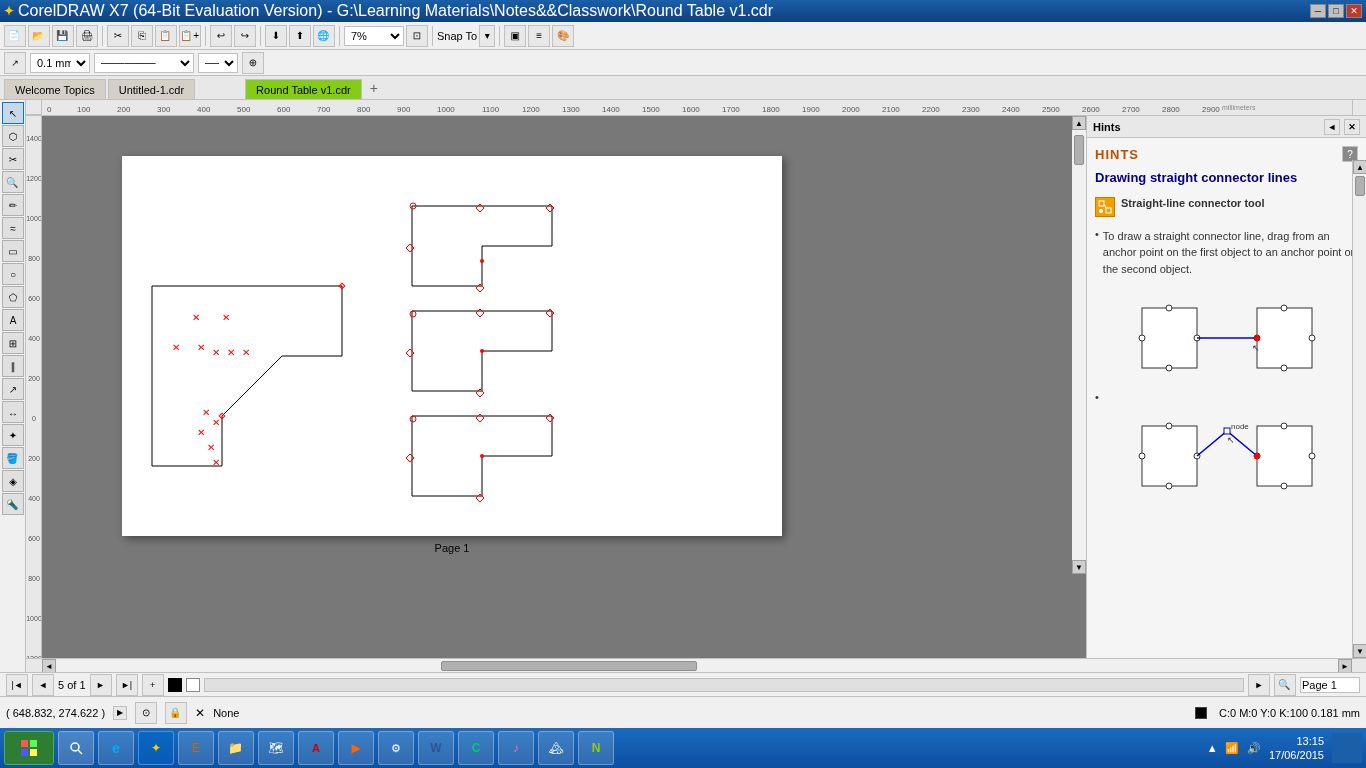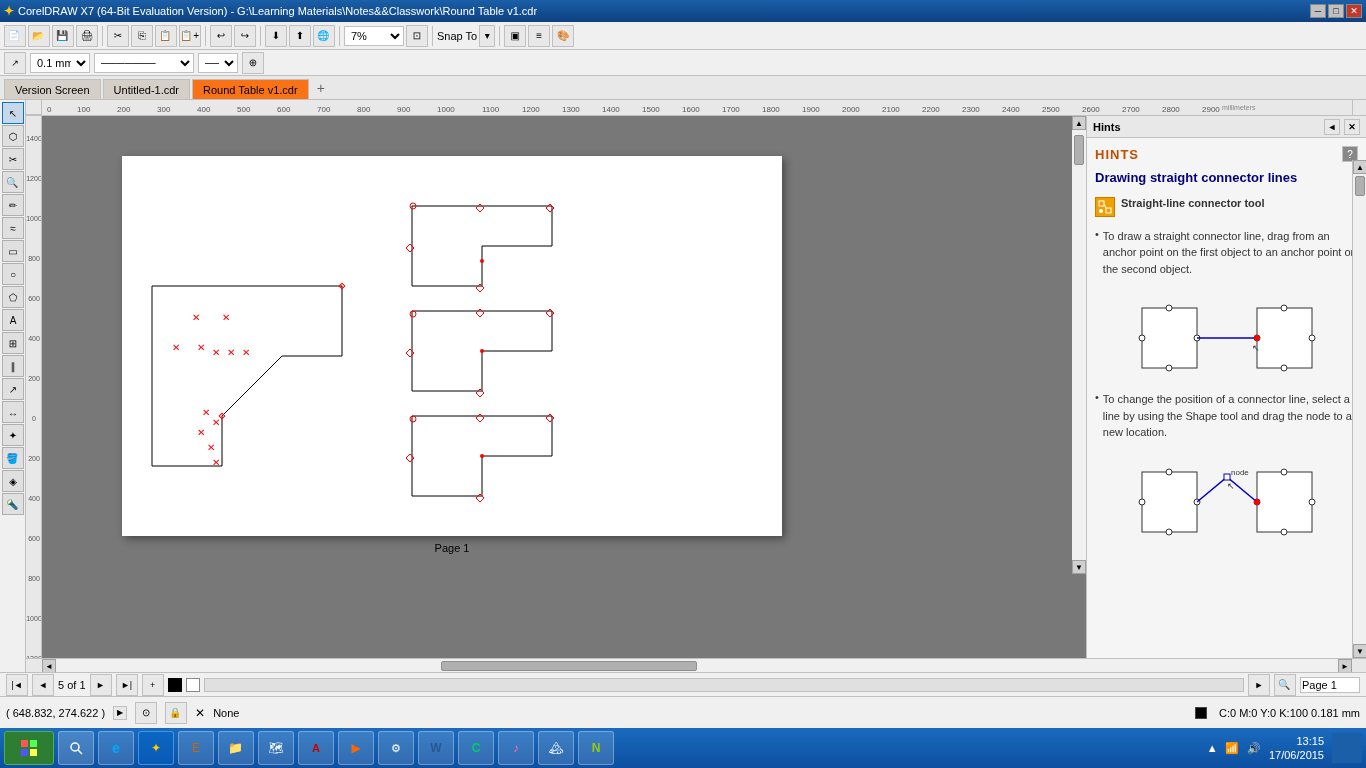--- a/index.html
+++ b/index.html
@@ -76,21 +76,21 @@
       border: 1px solid #c0c0c0;
       border-bottom: none;
       cursor: pointer;
       font-size: 11px;
       background: #d4d0c8;
       margin-right: 2px;
       height: 20px;
       display: flex;
       align-items: center;
     }
-    .tab.active { background: #f97316; }
+    .tab.active { background: #84cc16; margin-left: 48px; }
     .tab-add { padding: 3px 6px; cursor: pointer; font-size: 14px; color: #666; }
 
     
     #left-toolbox {
       width: 26px;
       background: #f0f0f0;
       border-right: 1px solid #c0c0c0;
       display: flex;
       flex-direction: column;
       padding: 2px;
@@ -317,21 +317,21 @@
     }
   </style>
 </head>
 <body>
 
 <div id="main-container">
 
   <div id="title-bar">
     <div id="title-bar-left">
       <span style="color:#ffcc00; font-weight:bold; font-size:12px;">✦</span>
-      <span style="font-size:11px;">CorelDRAW X7 (64-Bit Evaluation Version) - G:\Learning Materials\Notes&amp;&amp;Classwork\Round Table v1.cdr</span>
+      <span style="font-size:16px;">CorelDRAW X7 (64-Bit Evaluation Version) - G:\Learning Materials\Notes&amp;&amp;Classwork\Round Table v1.cdr</span>
     </div>
     <div id="title-bar-controls">
       <div class="title-btn">─</div>
       <div class="title-btn">□</div>
       <div class="title-btn" style="background:#c0392b; color:white;">✕</div>
     </div>
   </div>
 
 
   <div class="toolbar">
@@ -380,21 +380,21 @@
       <option>- - - - -</option>
     </select>
     <select class="tb-dropdown" style="width:40px;">
       <option>──</option>
     </select>
     <div class="tb-btn">⊕</div>
   </div>
 
   <div id="tab-bar">
     <div class="tab">
-      <span>Version Screen</span>
+      <span>Welcome Topics</span>
     </div>
     <div class="tab">
       <span>Untitled-1.cdr</span>
     </div>
     <div class="tab active">
       <span>Round Table v1.cdr</span>
     </div>
     <div class="tab-add">+</div>
   </div>
 
@@ -620,21 +620,20 @@
                 <line x1="70" y1="45" x2="130" y2="45" stroke="#0000cc" stroke-width="1.5"></line>
 
                 <circle cx="130" cy="45" r="3" fill="red" stroke="none"></circle>
 
                 <text x="125" y="58" font-size="9" fill="#333">↖</text>
               </svg>
             </div>
 
             <div class="hints-bullet">
               <span class="bullet-dot">•</span>
-              <span class="hints-text">To change the position of a connector line, select a line by using the Shape tool and drag the node to a new location.</span>
             </div>
 
             <div class="hints-diagram">
               <svg width="200" height="95">
 
                 <rect x="15" y="15" width="55" height="60" fill="white" stroke="#333" stroke-width="1"></rect>
                 <circle cx="15" cy="45" r="3" fill="white" stroke="#333" stroke-width="1"></circle>
                 <circle cx="42" cy="15" r="3" fill="white" stroke="#333" stroke-width="1"></circle>
                 <circle cx="70" cy="45" r="3" fill="white" stroke="#333" stroke-width="1"></circle>
                 <circle cx="42" cy="75" r="3" fill="white" stroke="#333" stroke-width="1"></circle>

